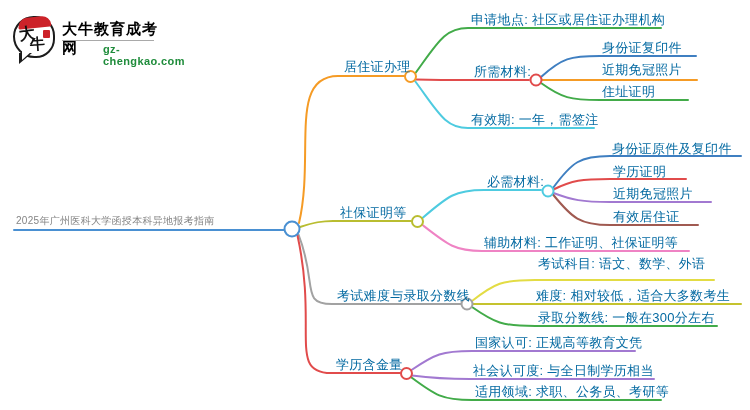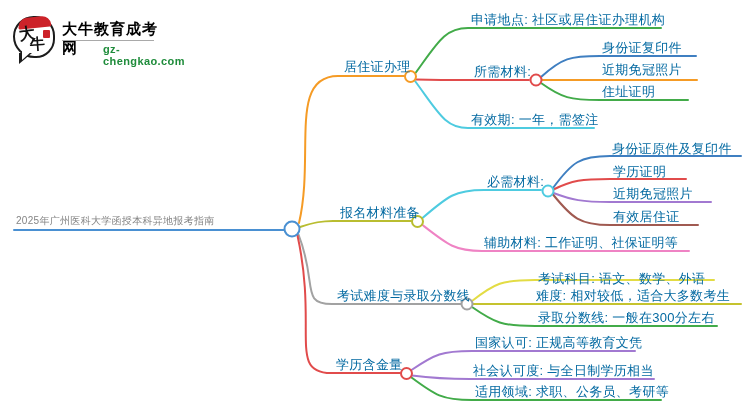--- a/index.html
+++ b/index.html
@@ -98,30 +98,30 @@
   <div class="lbl root" style="left:16px;top:213px">2025年广州医科大学函授本科异地报考指南</div>
 
   <div class="lbl" style="left:344px;top:60px">居住证办理</div>
   <div class="lbl" style="left:471px;top:13px">申请地点: 社区或居住证办理机构</div>
   <div class="lbl" style="left:474px;top:65px">所需材料:</div>
   <div class="lbl" style="left:602px;top:41px">身份证复印件</div>
   <div class="lbl" style="left:602px;top:63px">近期免冠照片</div>
   <div class="lbl" style="left:602px;top:85px">住址证明</div>
   <div class="lbl" style="left:471px;top:113px">有效期: 一年，需签注</div>
 
-  <div class="lbl" style="left:340px;top:206px">报名材料准备</div>
+  <div class="lbl" style="left:340px;top:206px">社保证明等</div>
   <div class="lbl" style="left:487px;top:175px">必需材料:</div>
   <div class="lbl" style="left:612px;top:142px">身份证原件及复印件</div>
   <div class="lbl" style="left:613px;top:165px">学历证明</div>
   <div class="lbl" style="left:613px;top:187px">近期免冠照片</div>
   <div class="lbl" style="left:613px;top:210px">有效居住证</div>
   <div class="lbl" style="left:484px;top:236px">辅助材料: 工作证明、社保证明等</div>
 
   <div class="lbl" style="left:337px;top:289px">考试难度与录取分数线</div>
-  <div class="lbl" style="left:538px;top:272px">考试科目: 语文、数学、外语</div>
+  <div class="lbl" style="left:538px;top:257px">考试科目: 语文、数学、外语</div>
   <div class="lbl" style="left:536px;top:289px">难度: 相对较低，适合大多数考生</div>
   <div class="lbl" style="left:538px;top:311px">录取分数线: 一般在300分左右</div>
 
   <div class="lbl" style="left:336px;top:358px">学历含金量</div>
   <div class="lbl" style="left:473px;top:364px">社会认可度: 与全日制学历相当</div>
   <div class="lbl" style="left:475px;top:336px">国家认可: 正规高等教育文凭</div>
   <div class="lbl" style="left:475px;top:385px">适用领域: 求职、公务员、考研等</div>
 
   <div class="logo">
     <div class="bubble">

